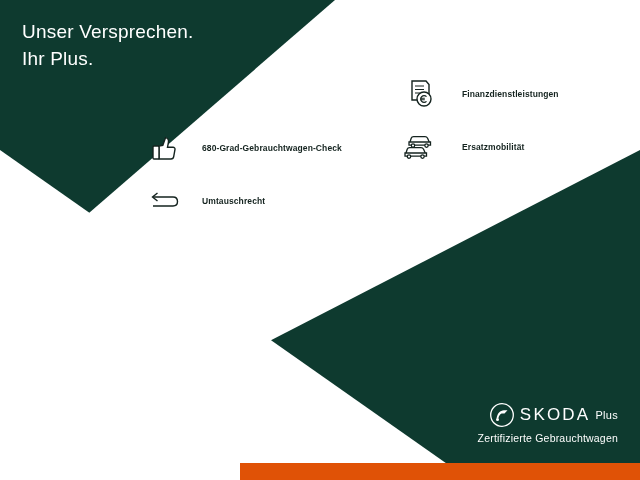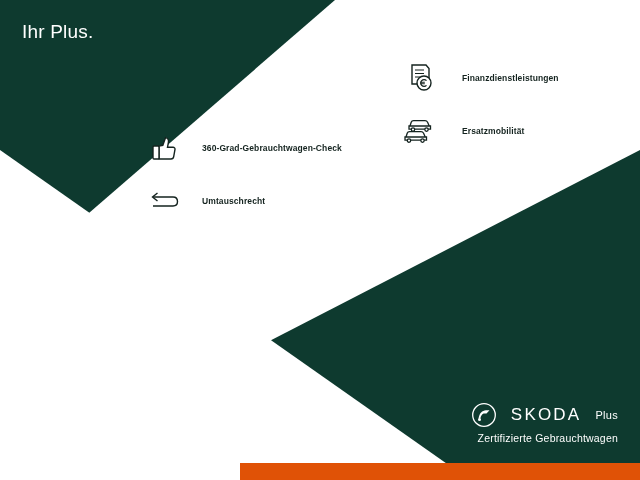--- a/index.html
+++ b/index.html
@@ -70,21 +70,21 @@
     font-weight: 400;
     letter-spacing: 0.2px;
   }
   .headline div { white-space: nowrap; }
 
   
   .col {
     position: absolute;
   }
   .col-left { left: 140px; top: 122px; }
-  .col-right { left: 396px; top: 52px; }
+  .col-right { left: 396px; top: 68px; }
 
   .feature {
     display: flex;
     align-items: center;
     height: 52px;
     margin-bottom: 1px;
   }
   .feature .ico {
     width: 48px;
     height: 44px;
@@ -110,21 +110,21 @@
     position: absolute;
     right: 22px;
     bottom: 36px;
     text-align: right;
     color: #ffffff;
   }
   .logo-row {
     display: flex;
     align-items: center;
     justify-content: flex-end;
-    gap: 14px;
+    gap: 5px;
   }
   .logo-mark { flex: 0 0 auto; }
   .logo-word {
     font-size: 17px;
     letter-spacing: 2.2px;
     font-weight: 400;
   }
   .logo-plus {
     font-size: 11px;
     letter-spacing: 0.3px;
@@ -140,33 +140,34 @@
 </head>
 <body>
 
 <div id="stage">
 
   <div class="green-top-left"></div>
   <div class="green-bottom-right"></div>
   <div class="white-wedge"></div>
 
   <div class="headline">
+    <div>Unser Versprechen.</div>
     <div>Ihr Plus.</div>
   </div>
 
   <div class="col col-left">
 
     <div class="feature">
       <span class="ico">
         <svg width="32" height="30" viewBox="0 0 32 30" fill="none" stroke="#14231f" stroke-width="1.4">
           <path d="M11 13 L11 26 L23 26 C24.5 26 25.5 25 25.7 23.6 L27 16.5 C27.2 15.2 26.3 14.2 25 14.2 L19.5 14.2 L20.4 9.5 C20.8 7.2 19.6 5 17.6 4.6 L14.8 12.3 L11 13 Z" fill="#ffffff"></path>
           <rect x="5" y="13" width="6" height="13" rx="1" fill="#ffffff"></rect>
         </svg>
       </span>
-      <span class="lbl">360-Grad-Gebrauchtwagen-Check</span>
+      <span class="lbl">680-Grad-Gebrauchtwagen-Check</span>
     </div>
 
 
 
 
     <div class="feature">
       <span class="ico">
         <svg width="34" height="26" viewBox="0 0 34 26" fill="none" stroke="#14231f" stroke-width="1.4">
           <path d="M6 9 L26 9 C29 9 30.5 11 30.5 13.5 C30.5 16 29 18 26 18 L6 18" fill="none"></path>
           <path d="M10.5 5 L5.5 9 L10.5 13" fill="none"></path>

